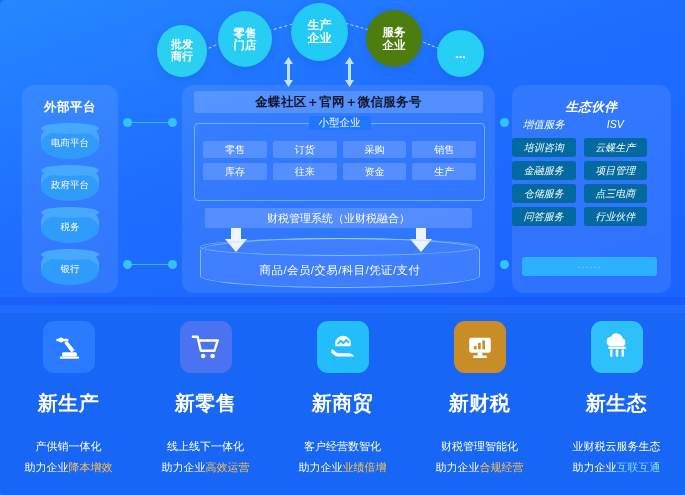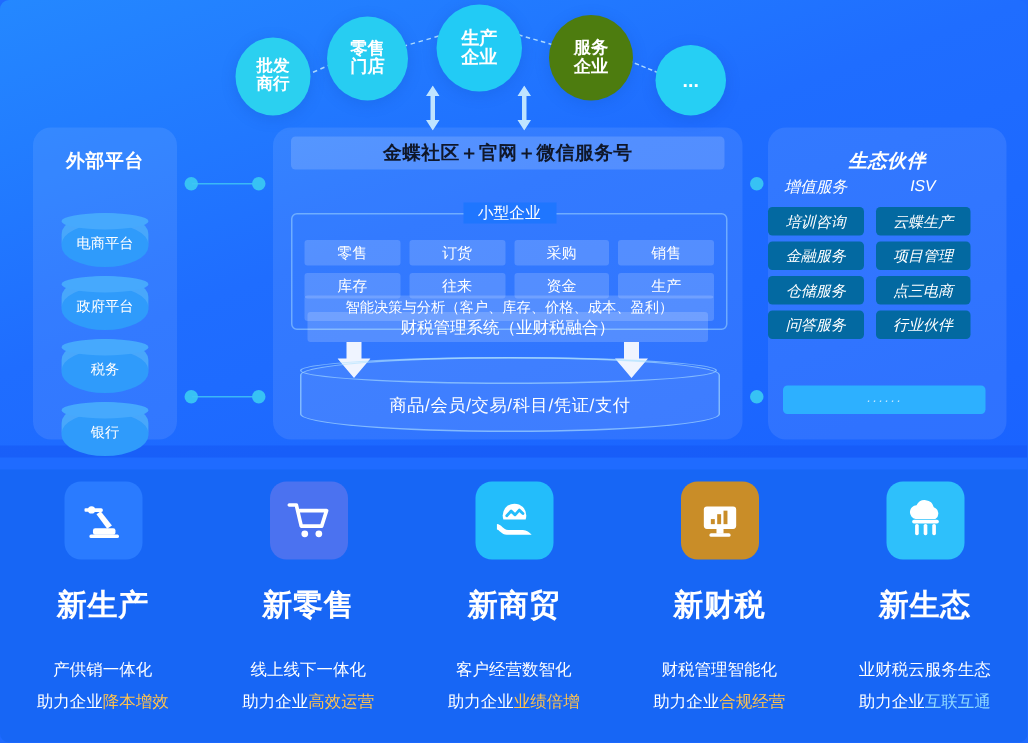--- a/index.html
+++ b/index.html
@@ -63,21 +63,21 @@
   }
 
   
   .cyl{
     position:absolute;left:50%;transform:translateX(-50%);
     width:58px;height:36px;
     background:#2f9bfb;
     border-radius:50%/14px 14px 14px 14px;
     box-shadow:inset 0 7px 0 rgba(255,255,255,.12);
     display:flex;align-items:center;justify-content:center;
-    color:#fff;font-size:9.5px;white-space:nowrap;margin-top:19px;
+    color:#fff;font-size:9.5px;white-space:nowrap;
   }
   .cyl:before{
     content:"";position:absolute;left:0;top:0;width:58px;height:11px;
     border-radius:50%;background:#46a9fd;box-sizing:border-box;
   }
   .cyl span{position:relative;z-index:2;margin-top:4px;}
 
   
   .conn{position:absolute;height:9px;width:54px;}
   .conn .ln{position:absolute;left:5px;top:4px;width:44px;height:1.4px;background:#3fc5f5;opacity:.85;}
@@ -91,21 +91,21 @@
 
   
   .banner{
     position:absolute;left:194px;top:91px;width:289px;height:22px;
     background:rgba(255,255,255,.16);border-radius:3px;
     display:flex;align-items:center;justify-content:center;
     color:#0f172a;font-size:12.5px;font-weight:bold;letter-spacing:.3px;
   }
   .smallbox{
     position:absolute;left:194px;top:123px;width:289px;height:76px;
-    border:1px solid rgba(160,215,255,.55);border-radius:4px;margin-top:19px;
+    border:1px solid rgba(160,215,255,.55);border-radius:4px;
   }
   .smallbox-label{
     position:absolute;left:50%;top:-8px;transform:translateX(-50%);
     background:#1f76ff;padding:0 10px;color:#fff;font-size:10.5px;
     white-space:nowrap;
   }
   .grid2{
     position:absolute;left:8px;top:17px;width:273px;
     display:grid;grid-template-columns:repeat(4,1fr);gap:5px 6px;
   }
@@ -296,23 +296,20 @@
         </div>
       <div class="chip">
           <span>往来</span>
         </div>
       <div class="chip">
           <span>资金</span>
         </div>
       <div class="chip">
           <span>生产</span>
         </div>
-    </div>
-    <div class="wide-chip wc-pos">
-      <span>智能决策与分析（客户、库存、价格、成本、盈利）</span>
     </div>
   </div>
 
   <div class="sys-bar">
     <span>财税管理系统（业财税融合）</span>
   </div>
 
   <svg class="dArrow da1" viewBox="0 0 22 24">
     <path d="M6 0 H16 V11 H22 L11 24 L0 11 H6 Z" fill="#ffffff" opacity=".92"></path>
   </svg>

